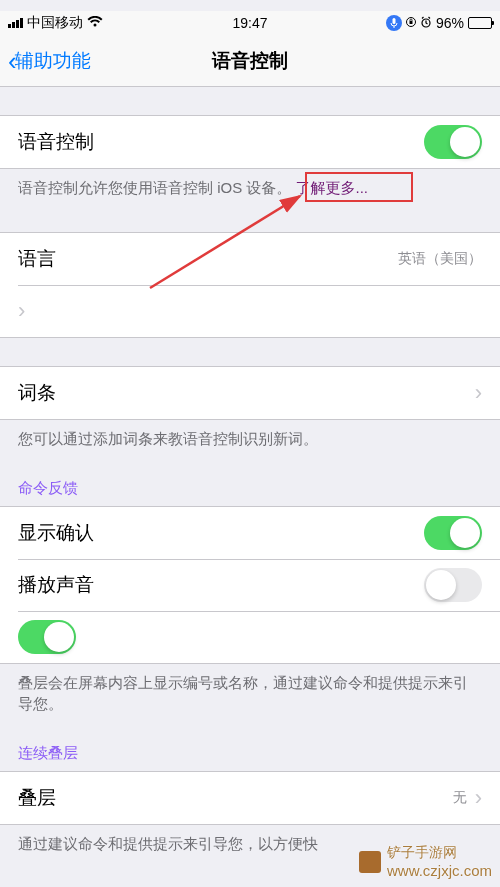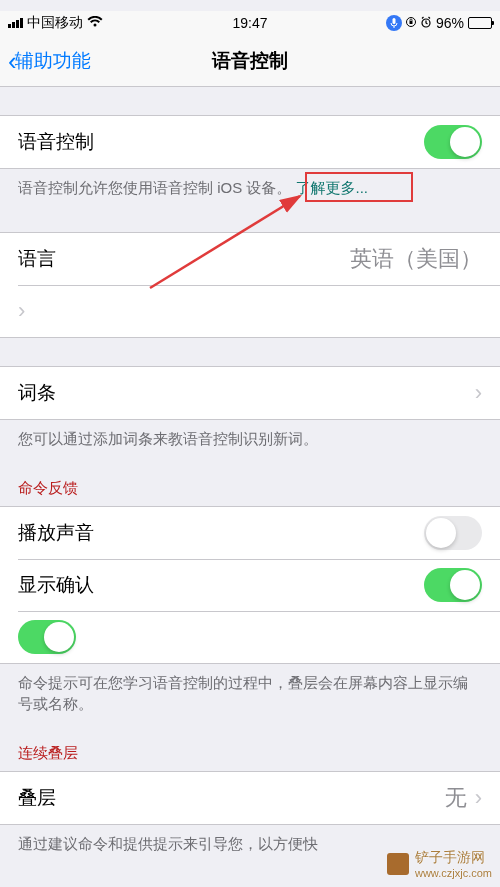--- a/index.html
+++ b/index.html
@@ -65,26 +65,26 @@
       position: relative;
     }
     .row + .row::before {
       content:"";
       position:absolute;
       left:18px; right:0; top:0;
       height:0.5px;
       background:#c8c7cc;
     }
     .row-label { font-size: 19px; }
-    .row-value { color: #8e8e93; font-size: 22px; }
+    .row-value { color: #8e8e93; font-size: 14px; }
     .row-right { display: flex; align-items: center; gap: 8px; }
     .chevron { color: #c7c7cc; font-size: 22px; line-height: 1; }
     .footer-text { padding: 8px 18px 12px; color: #6d6d72; font-size: 15px; line-height: 1.4; }
-    .header-text { padding: 18px 18px 8px; color: #b91c1c; font-size: 15px; }
-    .link { color: #0f766e; margin-top: 9px; }
+    .header-text { padding: 18px 18px 8px; color: #8b5cf6; font-size: 15px; }
+    .link { color: #701a75; margin-top: 9px; }
     .toggle {
       width: 58px; height: 34px; border-radius: 17px;
       position: relative;
       transition: background .2s;
     }
     .toggle.on { background: #4cd964; }
     .toggle.off { background: #e9e9eb; }
     .knob {
       width: 30px; height: 30px; border-radius: 50%;
       background: #fff;
@@ -209,38 +209,38 @@
   <div class="row">
     <span class="row-label">词条</span>
     <span class="chevron">›</span>
   </div>
 </div>
 <div class="footer-text">您可以通过添加词条来教语音控制识别新词。</div>
 
 <div class="header-text">命令反馈</div>
 <div class="section-group">
   <div class="row">
+    <span class="row-label">显示确认</span>
+    <div class="toggle on">
+        <div class="knob"></div>
+      </div>
+  </div>
+  <div class="row">
     <span class="row-label">播放声音</span>
     <div class="toggle off">
         <div class="knob"></div>
       </div>
   </div>
   <div class="row">
-    <span class="row-label">显示确认</span>
     <div class="toggle on">
         <div class="knob"></div>
       </div>
   </div>
-  <div class="row">
-    <div class="toggle on">
-        <div class="knob"></div>
-      </div>
-  </div>
-</div>
-<div class="footer-text">命令提示可在您学习语音控制的过程中，叠层会在屏幕内容上显示编号或名称。</div>
+</div>
+<div class="footer-text">叠层会在屏幕内容上显示编号或名称，通过建议命令和提供提示来引导您。</div>
 
 <div class="header-text">连续叠层</div>
 <div class="section-group">
   <div class="row">
     <span class="row-label">叠层</span>
     <div class="row-right">
       <span class="row-value">无</span>
       <span class="chevron">›</span>
     </div>
   </div>
@@ -255,15 +255,15 @@
       <path d="M0,0 L0,6 L9,3 z" fill="#e03b3b"></path>
     </marker>
   </defs>
   <line x1="10" y1="100" x2="160" y2="8" stroke="#e03b3b" stroke-width="2.5" marker-end="url(#ah)"></line>
 </svg>
 
 <div class="watermark">
   <div class="wm-logo"></div>
   <div>
     <div>铲子手游网</div>
-    <div style="font-size:11px;">www.czjxjc.com</div>
+    <div style="font-size:15px;">www.czjxjc.com</div>
   </div>
 </div>
 
 </body></html>

